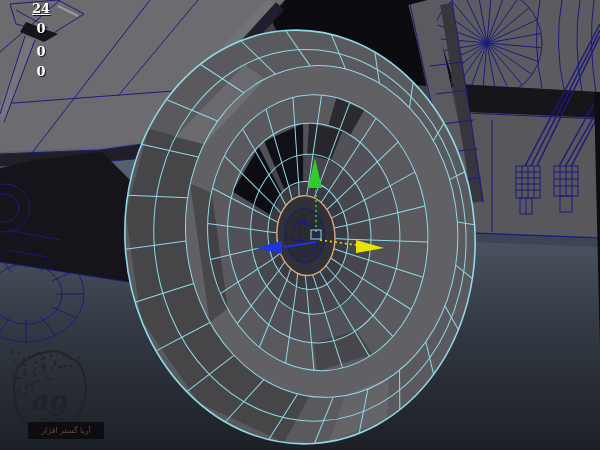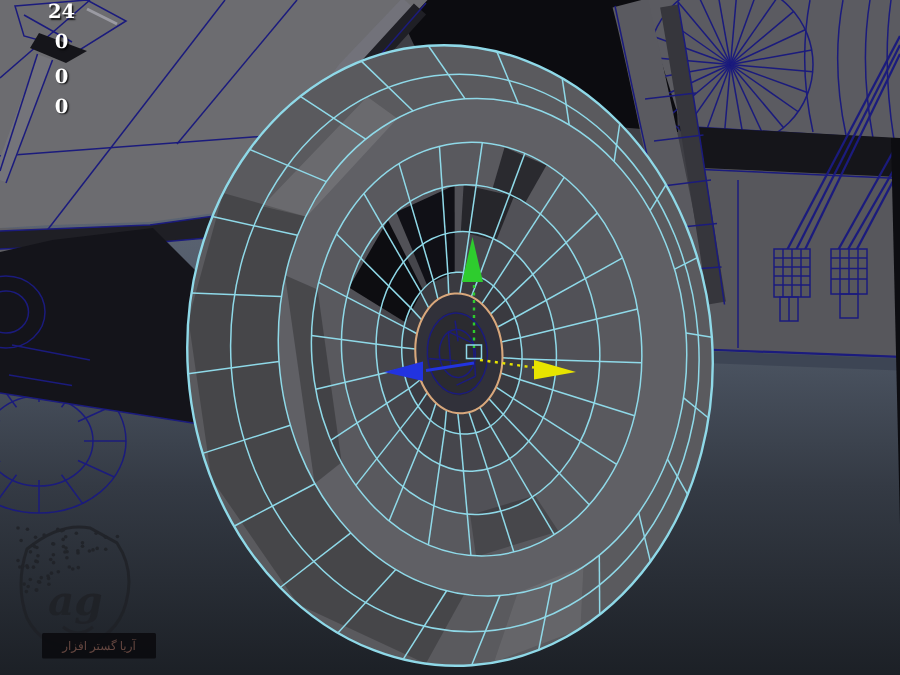--- a/index.html
+++ b/index.html
@@ -14,28 +14,28 @@
   .wsel{stroke:var(--c-wire_selected);fill:none;stroke-width:1;}
   .wsel2{stroke:var(--c-wire_selected);fill:none;stroke-width:1.6;}
   .worange{stroke:var(--c-hub_ring_highlight);fill:none;stroke-width:1.4;}
   .hud-col{
     position:absolute;left:27px;top:0;width:28px;text-align:center;
     color:var(--c-hud_text_color);font-family:"DejaVu Serif",serif;
     font-weight:bold;font-size:13px;line-height:1;
     text-shadow:1px 1px 1px rgba(0,0,0,.8);pointer-events:none;
   }
   .hud-col span{position:absolute;left:0;width:28px;display:block;}
-  .hud-v0{top:2px;} .hud-v1{top:22px;} .hud-v2{top:45px;} .hud-v3{top:65px;}
+  .hud-v0{top:2px;text-decoration:underline;} .hud-v1{top:22px;} .hud-v2{top:45px;} .hud-v3{top:65px;}
   #watermark{position:absolute;left:4px;top:348px;width:110px;height:98px;pointer-events:none;}
   #wm-caption{
     position:absolute;left:24px;top:74px;width:76px;height:17px;
     background:var(--c-watermark_caption_bg);
     color:var(--c-watermark_caption_color);
     font-size:8px;line-height:17px;text-align:center;
-    font-family:Liberation Serif, serif;opacity:.9;border-radius:1px;
+    font-family:Liberation Sans, sans-serif;opacity:.9;border-radius:1px;
   }
 </style>
 </head>
 <body>
 
 <div id="viewport">
 
 <svg id="scene" width="600" height="450" viewBox="0 0 600 450">
   <defs>
     <linearGradient id="bg" x1="0" y1="0" x2="0" y2="1">

